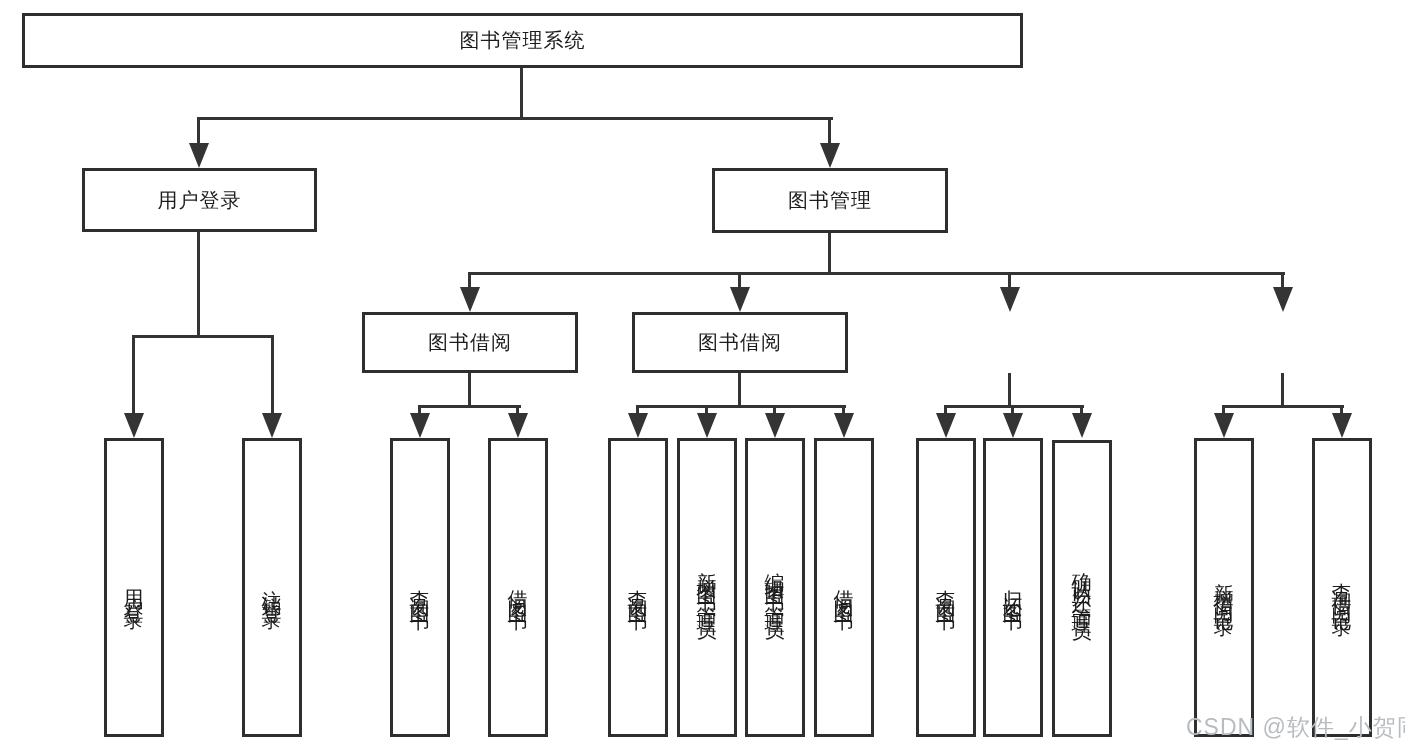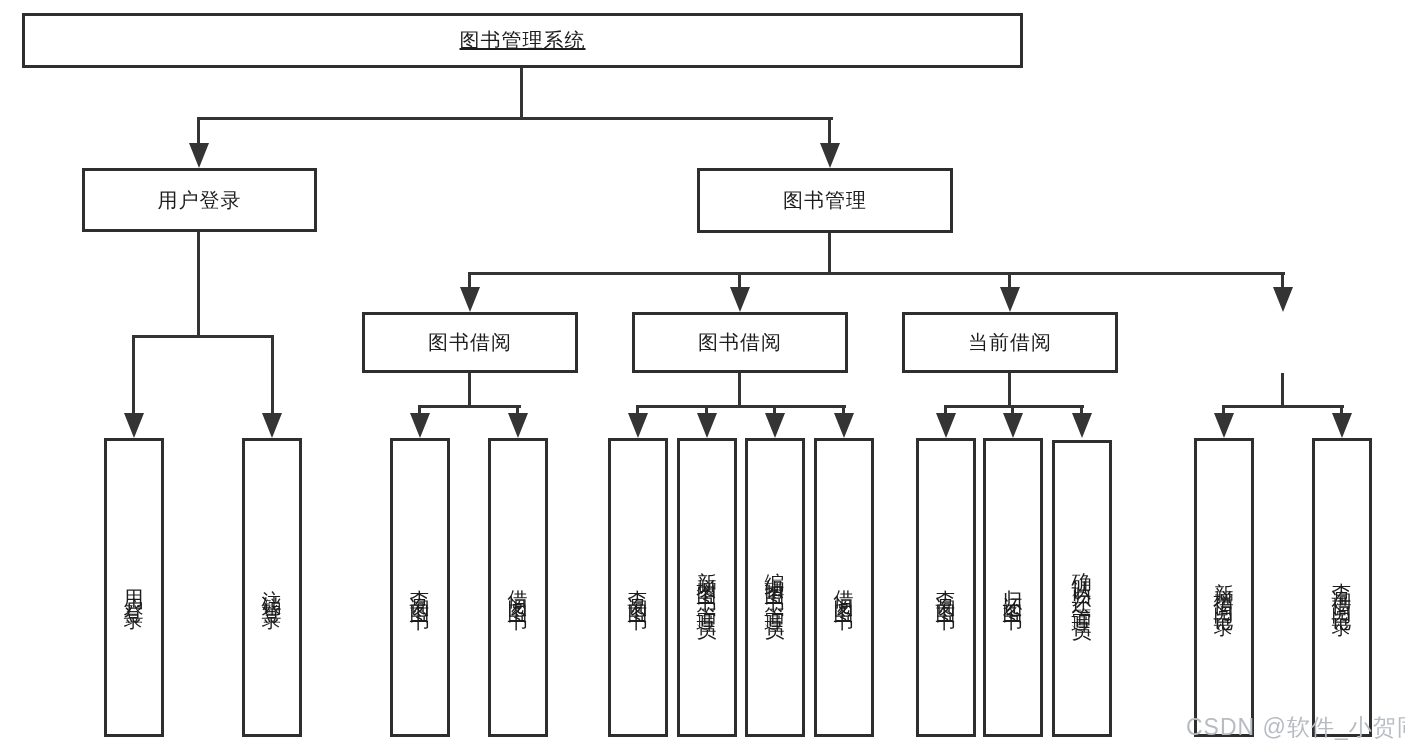--- a/index.html
+++ b/index.html
@@ -60,35 +60,35 @@
     letter-spacing: 1px;
     white-space: nowrap;
     z-index: 10;
   }
 </style>
 </head>
 <body>
 
 <div class="canvas">
 
-  <div class="box h" style="left:22px; top:13px; width:1001px; height:55px;text-decoration:underline;">
+  <div class="box h" style="left:22px; top:13px; width:1001px; height:55px;">
     <span class="lbl">图书管理系统</span>
   </div>
 
   <div class="line" style="left:520px; top:68px; width:3px; height:52px;"></div>
   <div class="line" style="left:197px; top:117px; width:636px; height:3px;"></div>
   <div class="line" style="left:197px; top:117px; width:3px; height:31px;"></div>
   <div class="arrow" style="left:189px; top:143px;"></div>
   <div class="line" style="left:828px; top:117px; width:3px; height:31px;"></div>
   <div class="arrow" style="left:820px; top:143px;"></div>
 
   <div class="box h" style="left:82px; top:168px; width:235px; height:64px;">
     <span class="lbl">用户登录</span>
   </div>
-  <div class="box h" style="left:697px; top:168px; width:256px; height:65px;font-family:Liberation Mono, monospace;">
+  <div class="box h" style="left:712px; top:168px; width:236px; height:65px;font-family:Liberation Mono, monospace;">
     <span class="lbl">图书管理</span>
   </div>
 
   <div class="line" style="left:197px; top:232px; width:3px; height:106px;"></div>
   <div class="line" style="left:132px; top:335px; width:142px; height:3px;"></div>
   <div class="line" style="left:132px; top:335px; width:3px; height:81px;"></div>
   <div class="arrow" style="left:124px; top:413px;"></div>
   <div class="line" style="left:271px; top:335px; width:3px; height:81px;"></div>
   <div class="arrow" style="left:262px; top:413px;"></div>
 
@@ -101,23 +101,20 @@
   <div class="line" style="left:1008px; top:272px; width:3px; height:20px;"></div>
   <div class="arrow" style="left:1000px; top:287px;"></div>
   <div class="line" style="left:1281px; top:272px; width:3px; height:20px;"></div>
   <div class="arrow" style="left:1273px; top:287px;"></div>
 
   <div class="box h" style="left:362px; top:312px; width:216px; height:61px;">
     <span class="lbl">图书借阅</span>
   </div>
   <div class="box h" style="left:632px; top:312px; width:216px; height:61px;">
     <span class="lbl">图书借阅</span>
-  </div>
-  <div class="box h" style="left:902px; top:312px; width:216px; height:61px;">
-    <span class="lbl">当前借阅</span>
   </div>
 
   <div class="line" style="left:468px; top:373px; width:3px; height:35px;"></div>
   <div class="line" style="left:418px; top:405px; width:103px; height:3px;"></div>
   <div class="line" style="left:418px; top:405px; width:3px; height:15px;"></div>
   <div class="arrow" style="left:410px; top:413px;"></div>
   <div class="line" style="left:516px; top:405px; width:3px; height:15px;"></div>
   <div class="arrow" style="left:508px; top:413px;"></div>
 
   <div class="line" style="left:738px; top:373px; width:3px; height:35px;"></div>

